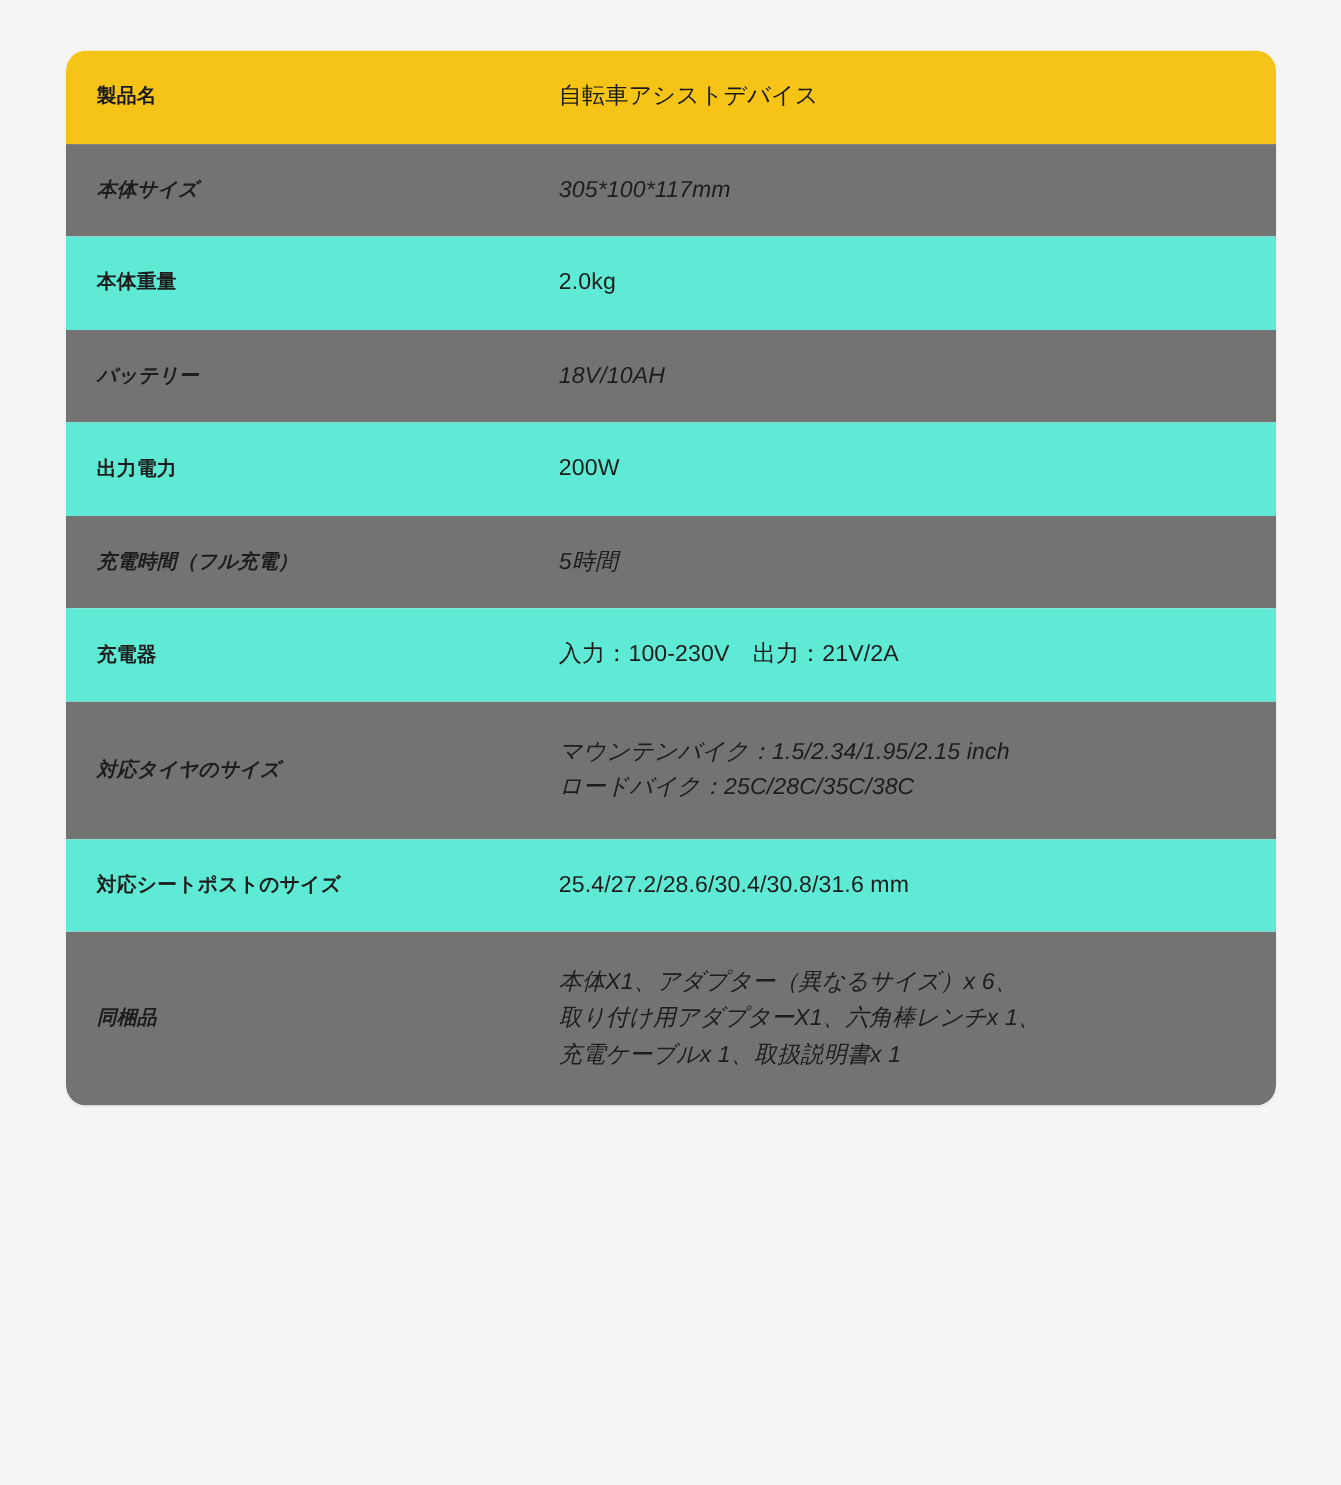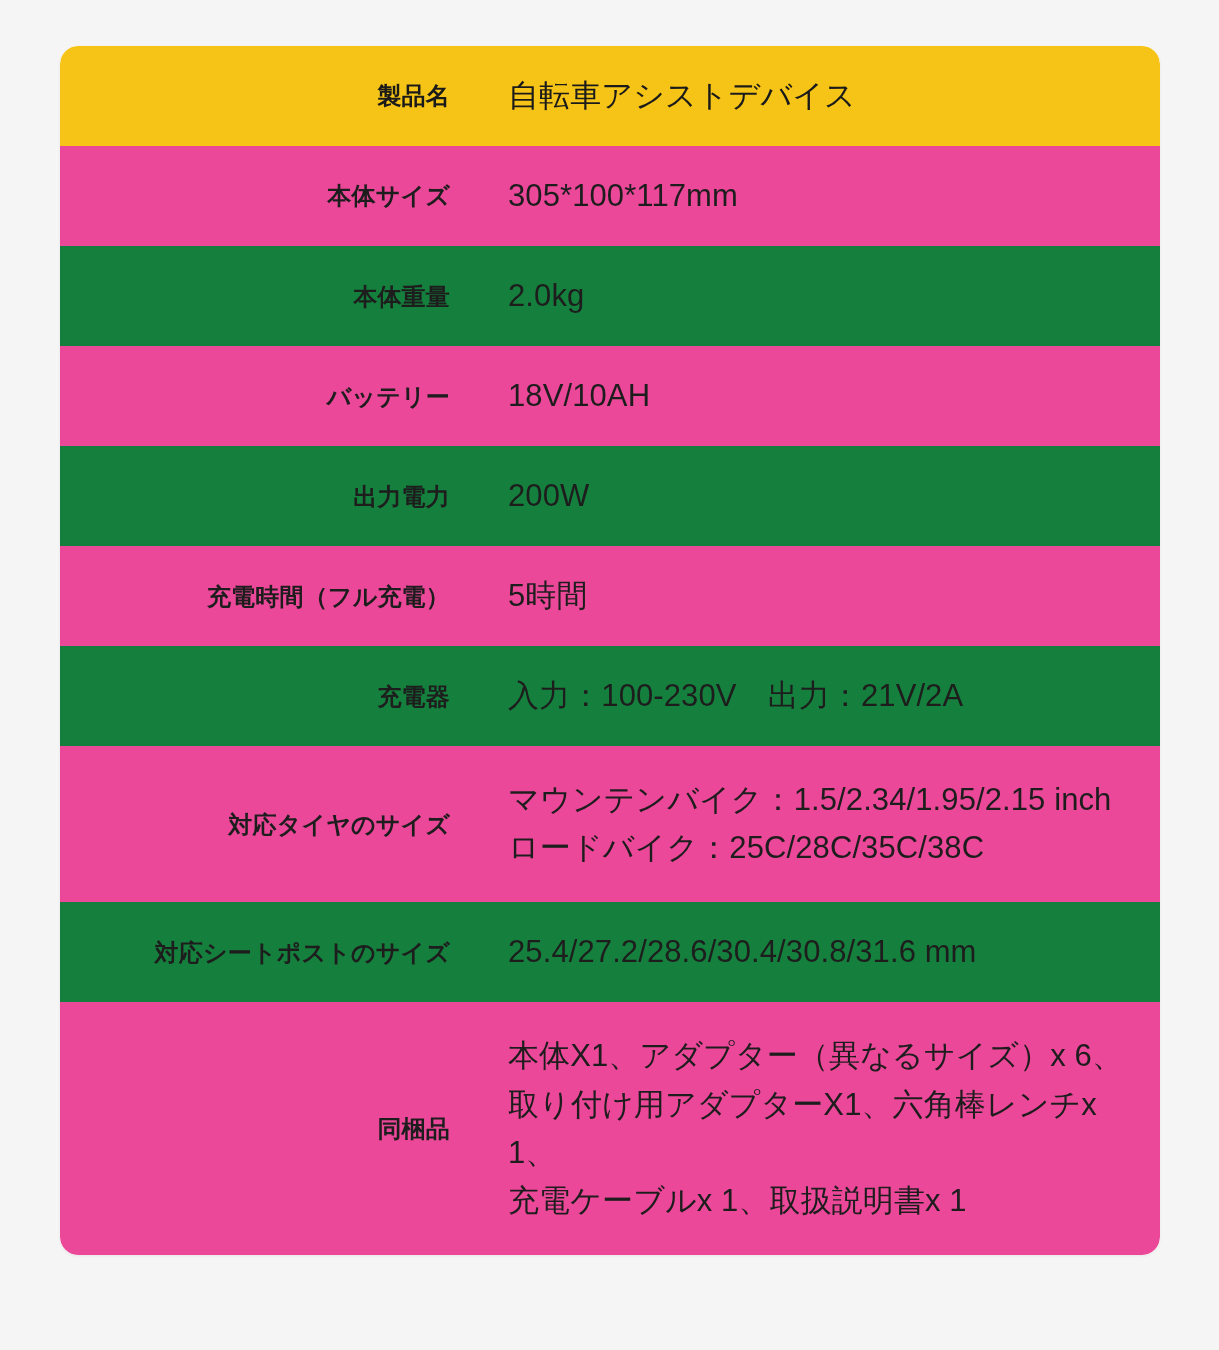--- a/index.html
+++ b/index.html
@@ -43,32 +43,31 @@
   .spec-table td {
     padding: 26px 30px 26px 28px;
     vertical-align: middle;
     font-size: 25px;
     line-height: 1.55;
     color: #1d1d1d;
     border: none;
   }
   .spec-table td.label {
     font-weight: bold;
-    font-size: 24px;
+    font-size: 18px;
     letter-spacing: 0.2px;
-    text-align: right;
   }
   .spec-table td.value {
     font-weight: normal;
-    font-size: 31px;
+    font-size: 21px;
     letter-spacing: 0.1px;
     white-space: pre-line;
   }
-  .spec-table tr.shade td { background: #ec4899; }
-  .spec-table tr.plain td { background: #15803d; }
+  .spec-table tr.shade td { background: #737373; font-style: italic; }
+  .spec-table tr.plain td { background: #5eead4; }
 
   
   .spec-table tr.header-row td.label { border-top-left-radius: 18px; }
   .spec-table tr.header-row td.value { border-top-right-radius: 18px; }
   .spec-table tr:last-child td.label { border-bottom-left-radius: 18px; margin-top: 40px; }
   .spec-table tr:last-child td.value { border-bottom-right-radius: 18px; }
 
   .tall td { padding-top: 30px; padding-bottom: 30px; }
 </style>
 </head>

